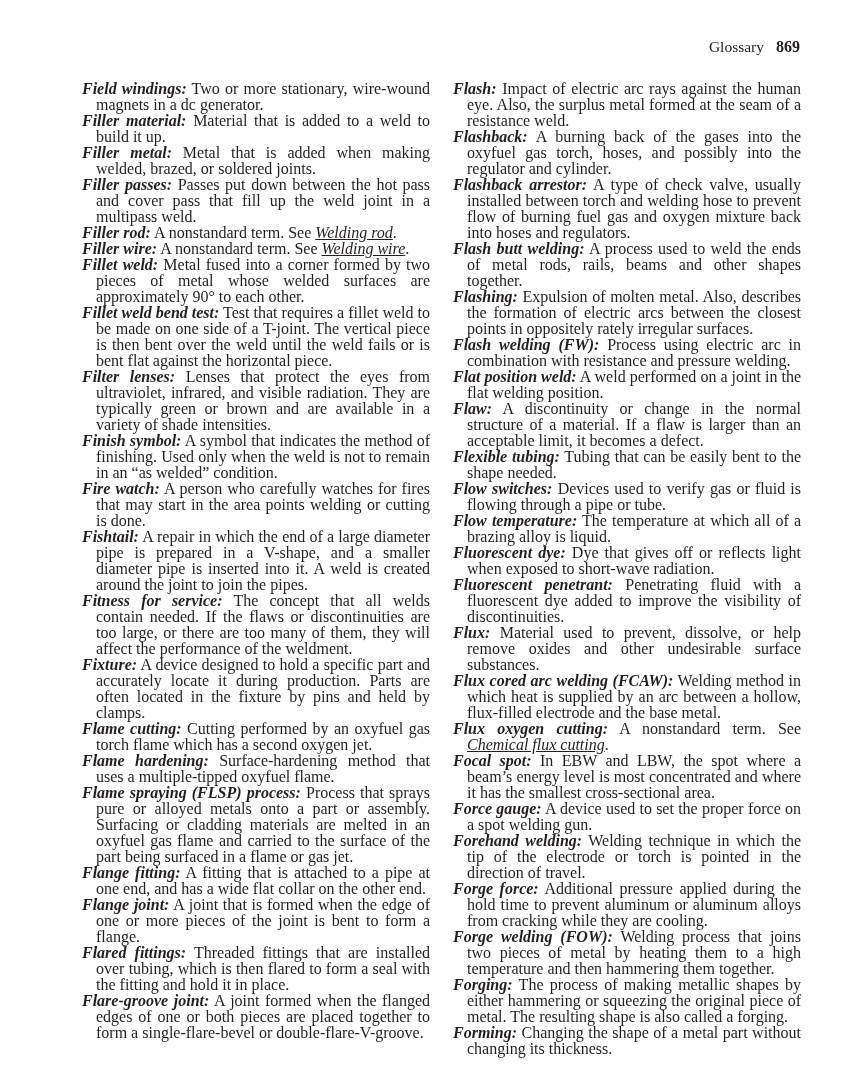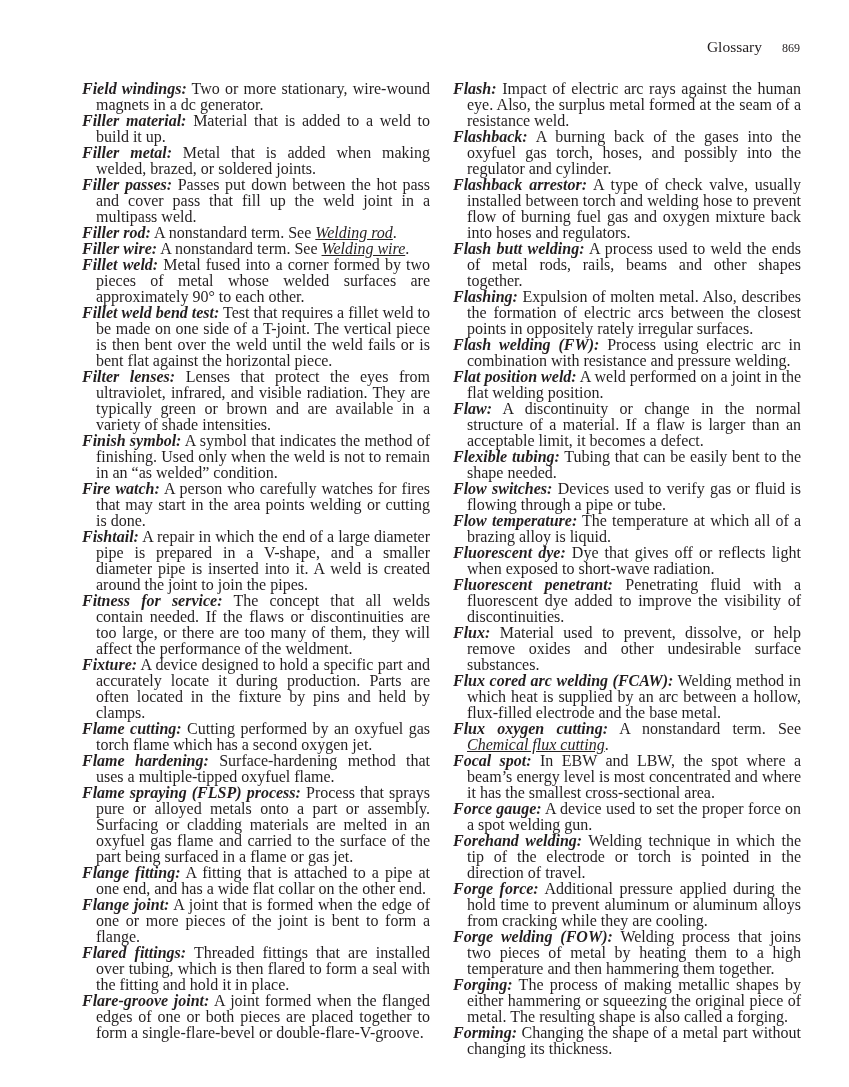--- a/index.html
+++ b/index.html
@@ -3,24 +3,24 @@
 <meta charset="utf-8">
 <style>
   html, body { margin: 0; padding: 0; background: #ffffff; }
   body {
     width: 849px; height: 1087px; position: relative; overflow: hidden;
     font-family: "Liberation Serif", "DejaVu Serif", serif;
     color: #231f20;
   }
   .running-head {
     position: absolute; top: 38px; right: 49px;
-    font-size: 15.5px; display: flex; align-items: baseline; gap: 20px;
+    font-size: 15.5px; display: flex; align-items: baseline; gap: 12px;
   }
   .running-head .section { font-weight: normal; }
-  .running-head .page-num { font-weight: normal; font-size: 12px; }
+  .running-head .page-num { font-weight: bold; font-size: 16px; }
   .column {
     position: absolute; top: 81px; width: 348px;
   }
   .col-left { left: 82px; }
   .col-right { left: 453px; }
   .entry {
     font-size: 16px; line-height: 16px;
     text-align: justify;
     padding-left: 14px; text-indent: -14px;
     margin: 0;

